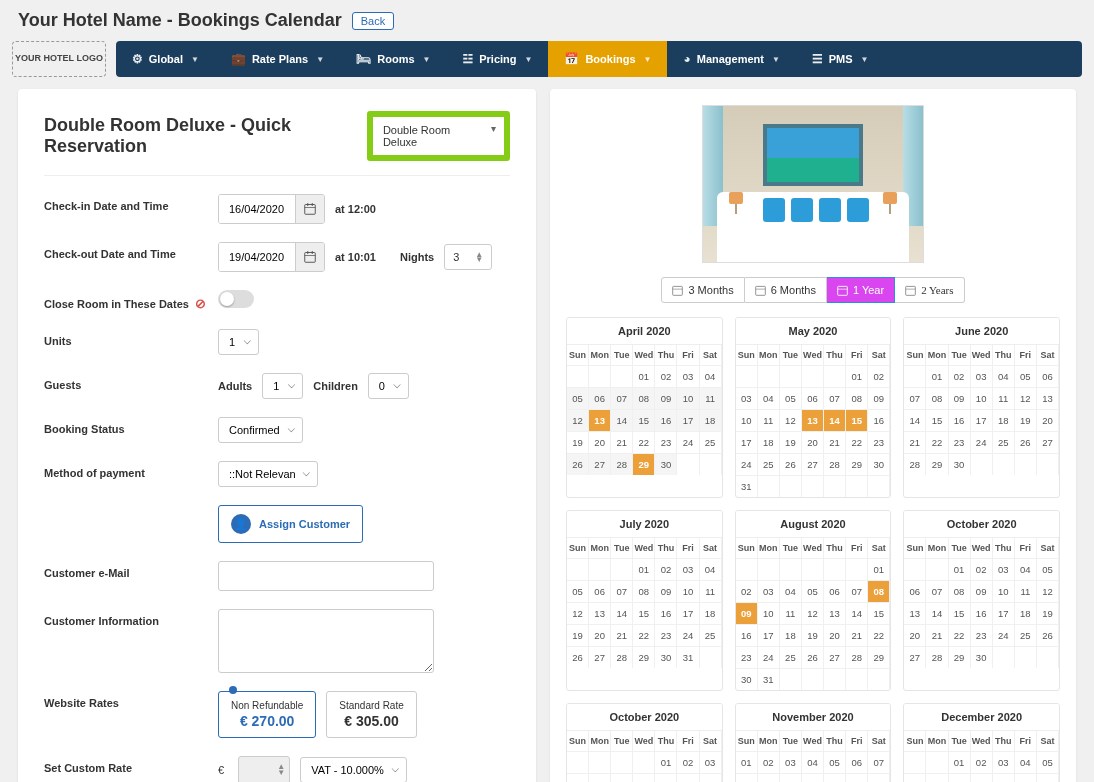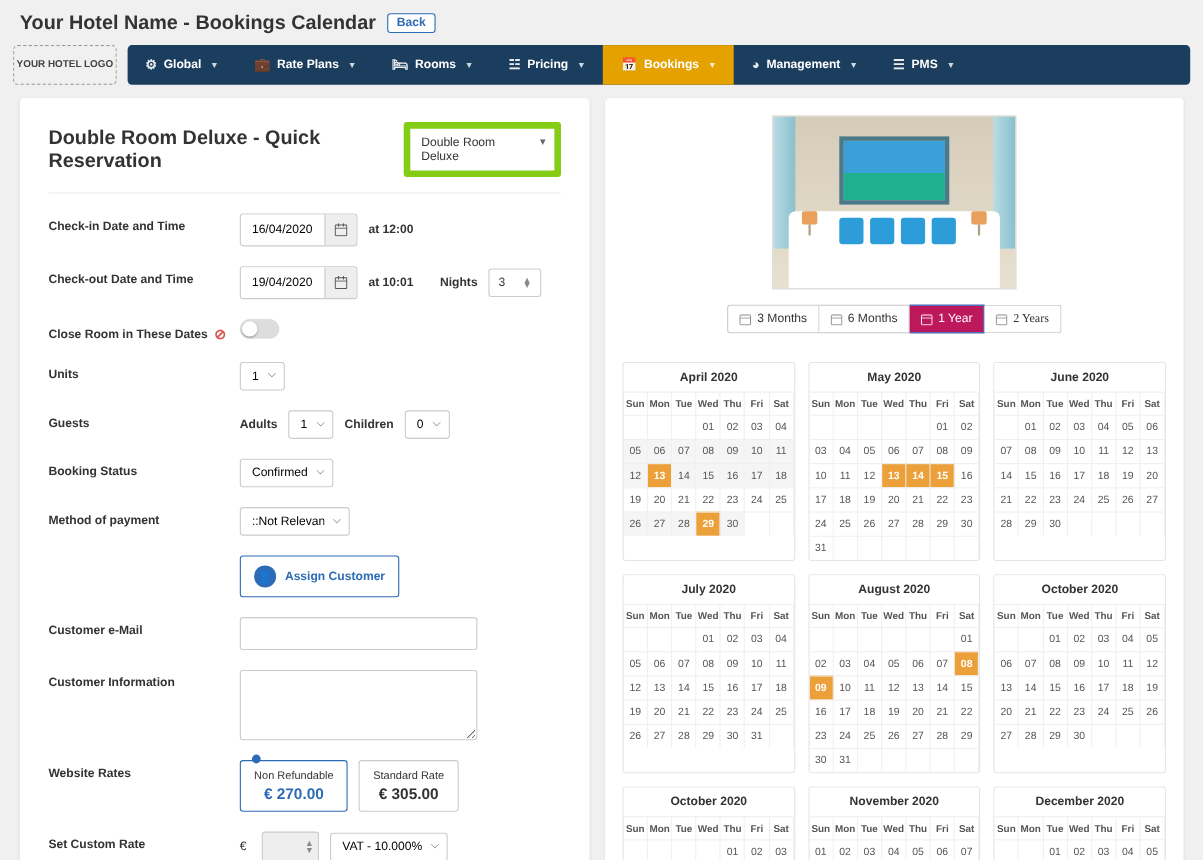--- a/index.html
+++ b/index.html
@@ -1,19 +1,19 @@
 <!DOCTYPE html>
 <html><head>
 <meta charset="utf-8">
 <style>
 * { box-sizing: border-box; margin: 0; padding: 0; }
 body { font-family: -apple-system, BlinkMacSystemFont, "Segoe UI", Arial, sans-serif; background: #f0f0f0; font-size: 12px; color: #333; }
 .header-bar { padding: 10px 18px; display: flex; align-items: center; gap: 10px; }
 .header-title { font-size: 18px; font-weight: 600; }
-.back-btn { border: 1px solid #2c6bb5; color: #2c6bb5; background: #fff; padding: 2px 8px; border-radius: 3px; font-size: 11px; cursor: pointer; font-weight: 700; }
+.back-btn { border: 1px solid #2c6bb5; color: #2c6bb5; background: #fff; padding: 2px 8px; border-radius: 3px; font-size: 11px; cursor: pointer; font-weight: 400; }
 .logo-row { padding: 0 12px 12px 12px; display: flex; gap: 10px; align-items: stretch; }
 .logo-box { width: 94px; height: 36px; border: 1.5px dashed #999; border-radius: 4px; display: flex; align-items: center; justify-content: center; text-align: center; font-size: 9px; font-weight: 700; line-height: 1.1; color: #444; background: #f0f0f0; }
 .navbar { flex: 1; background: #1c3e5e; border-radius: 4px; display: flex; align-items: stretch; }
 .nav-item { color: #fff; padding: 0 16px; display: flex; align-items: center; gap: 6px; font-size: 11px; font-weight: 600; cursor: pointer; }
 .nav-item.active { background: #e5a100; }
 .nav-icon { font-size: 12px; opacity: 0.9; }
 .caret { font-size: 8px; opacity: 0.8; margin-left: 2px; }
 .main-row { display: flex; gap: 14px; padding: 0 18px 18px; }
 .panel { background: #fff; border-radius: 4px; box-shadow: 0 1px 3px rgba(0,0,0,0.08); }
 .left-panel { width: 518px; padding: 22px 26px 26px; }
@@ -62,26 +62,26 @@
 .room-img .pillow.p3 { left: 116px; }
 .room-img .pillow.p4 { left: 144px; }
 .room-img .lamp { position: absolute; bottom: 48px; width: 14px; height: 22px; }
 .room-img .lamp .shade { width: 14px; height: 12px; background: #e8a05a; border-radius: 2px; }
 .room-img .lamp .stand { width: 2px; height: 10px; background: #b0a080; margin: 0 auto; }
 .room-img .lamp.l1 { left: 26px; }
 .room-img .lamp.l2 { right: 26px; }
 .room-img .curL, .room-img .curR { position: absolute; top: 0; width: 20px; height: 120px; background: linear-gradient(90deg, #b8dde5, #8ac0cc); }
 .room-img .curL { left: 0; }
 .room-img .curR { right: 0; }
-.period-picker { display: flex; justify-content: center; gap: 0; margin-bottom: 26px; }
+.period-picker { display: flex; justify-content: center; gap: 0; margin-bottom: 14px; }
 .period-btn { border: 1px solid #ccc; padding: 6px 10px; font-size: 11px; display: flex; align-items: center; gap: 5px; background: #fff; cursor: pointer; }
 .period-btn:first-child { border-radius: 3px 0 0 3px; }
 .period-btn:last-child { border-radius: 0 3px 3px 0; font-family: Liberation Serif, serif; }
 .period-btn + .period-btn { border-left: none; }
-.period-btn.active { background: #be185d; color: #fff; border-color: #2c8edb; }
+.period-btn.active { background: #d946ef; color: #fff; border-color: #2c8edb; }
 .cal-grid { display: grid; grid-template-columns: repeat(3, 1fr); gap: 12px; }
 .month { border: 1px solid #e5e5e5; border-radius: 3px; overflow: hidden; }
 .month-title { text-align: center; font-size: 11px; font-weight: 700; padding: 7px; background: #fff; border-bottom: 1px solid #eee; }
 .dow-row, .week-row { display: grid; grid-template-columns: repeat(7, 1fr); }
 .dow { text-align: center; font-size: 9px; font-weight: 700; padding: 5px 0; color: #555; border-right: 1px solid #f0f0f0; }
 .day { text-align: center; font-size: 9.5px; padding: 5px 0; border-top: 1px solid #f0f0f0; border-right: 1px solid #f0f0f0; color: #555; min-height: 20px; }
 .day.hl { background: #eca03a; color: #fff; font-weight: 600; }
 .day.sel { background: #f5f5f5; }
 svg { display: block; }
 </style>

